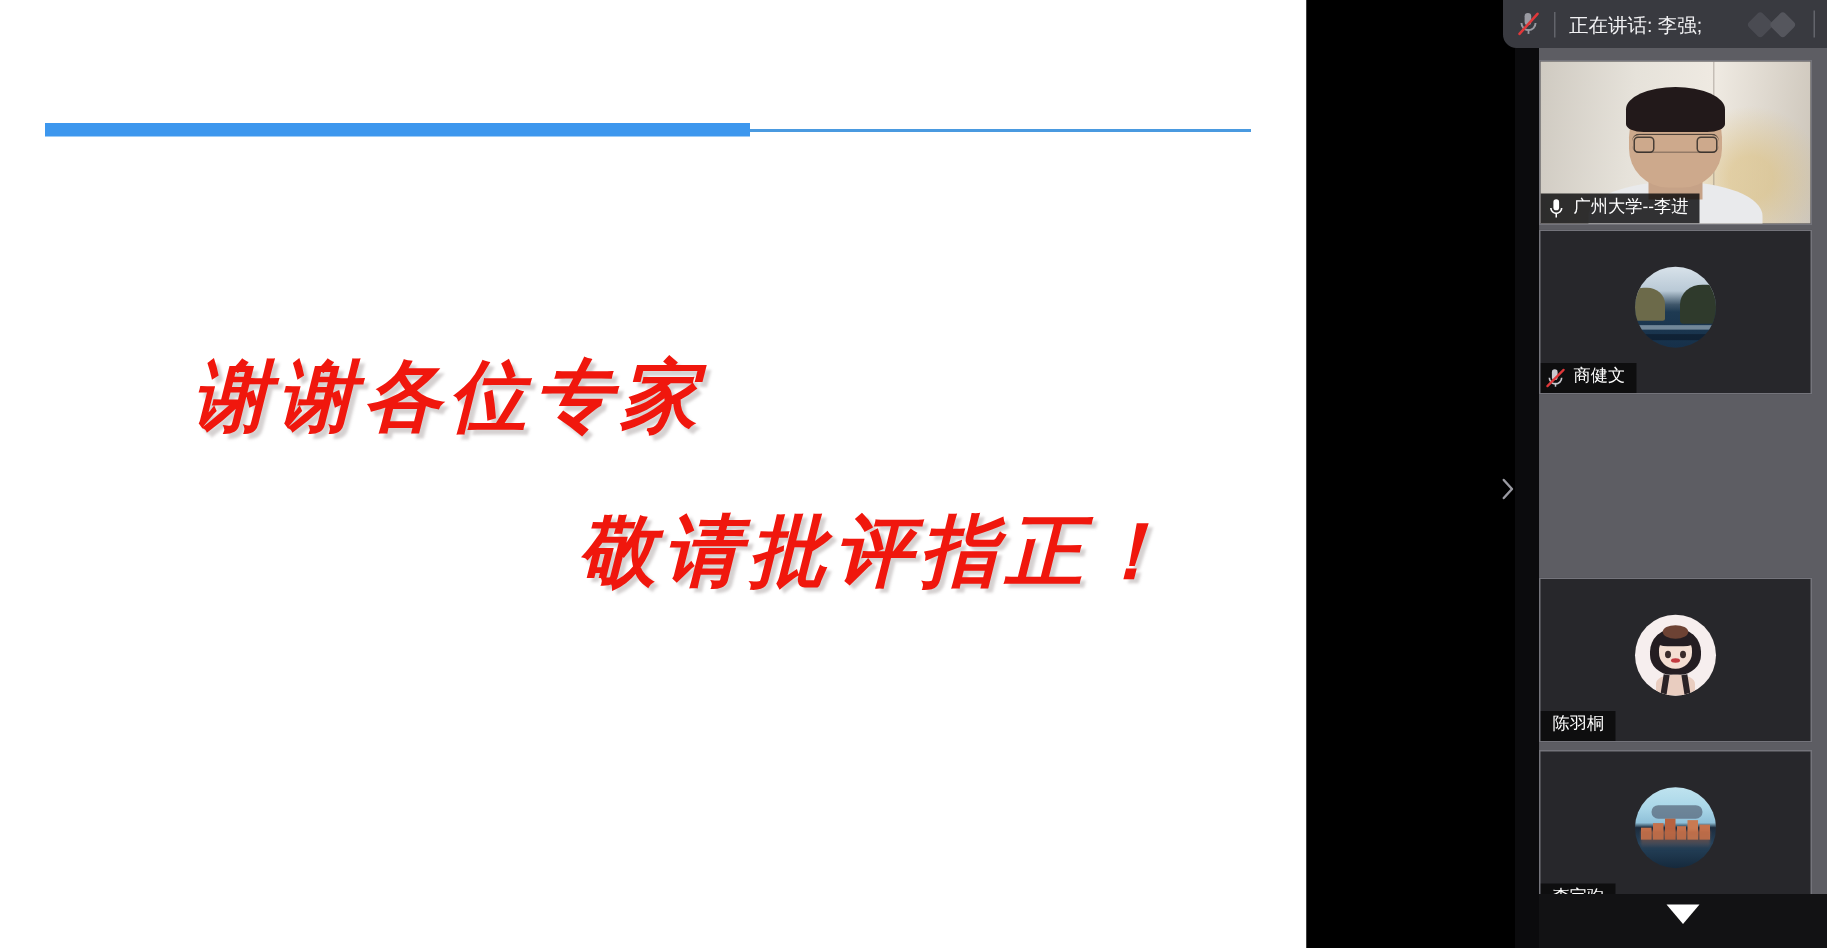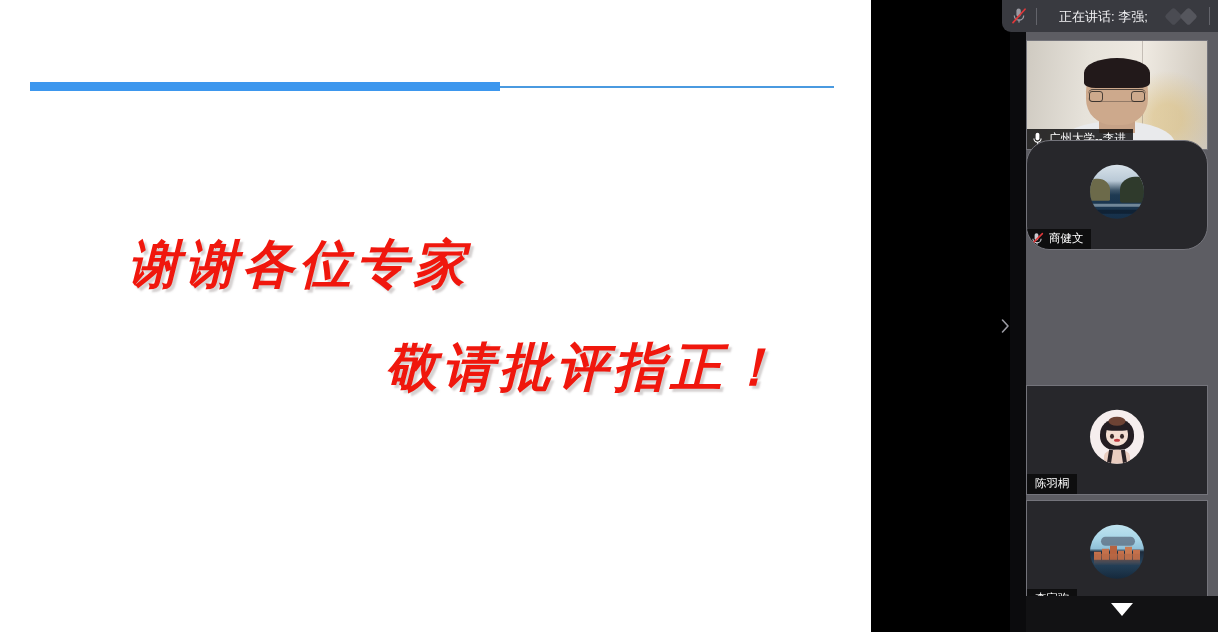--- a/index.html
+++ b/index.html
@@ -141,21 +141,20 @@
     height: 17px;
     background: #63646b;
     margin-right: 9px;
   }
   .topbar-label {
     color: #f2f2f4;
     font-size: 13px;
     line-height: 1;
     white-space: nowrap;
     flex: 1;
-    text-align: center;
   }
   .topbar-net {
     width: 48px;
     display: flex;
     align-items: center;
     justify-content: center;
   }
   .topbar-div2 {
     width: 1px;
     height: 18px;
@@ -175,21 +174,21 @@
     position: absolute;
     left: 0;
     width: 182px;
     height: 110px;
     background: #27272b;
     border: 1px solid #74747b;
     box-sizing: border-box;
     overflow: hidden;
   }
   .tile.t0 { top: 0; padding-left: 10px; }
-  .tile.t1 { top: 100px; border-radius: 24px; }
+  .tile.t1 { top: 113px; }
   .tile.t2 { top: 230px; }
   .tile.t3 { top: 345px; }
   .tile.t4 { top: 460px; }
 
   .tile-video {
     position: absolute;
     inset: 0;
     background: linear-gradient(160deg, #d8d2c8 0%, #cfc7bb 40%, #b9b0a4 100%);
   }
   .webcam-room {

